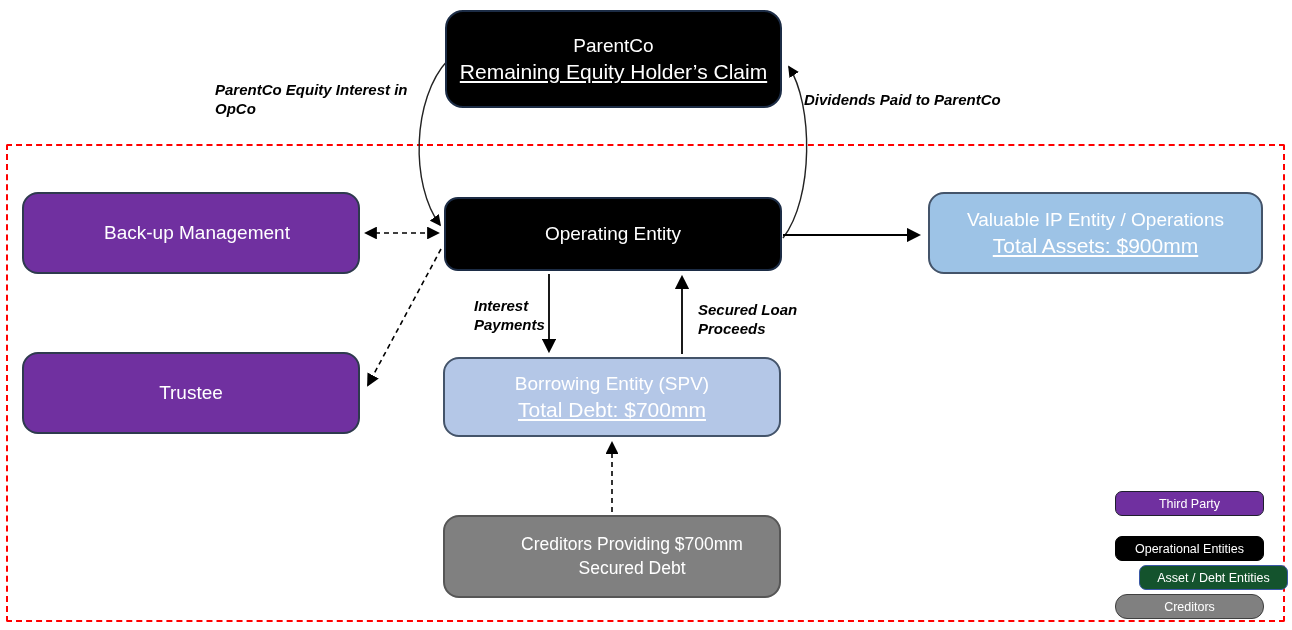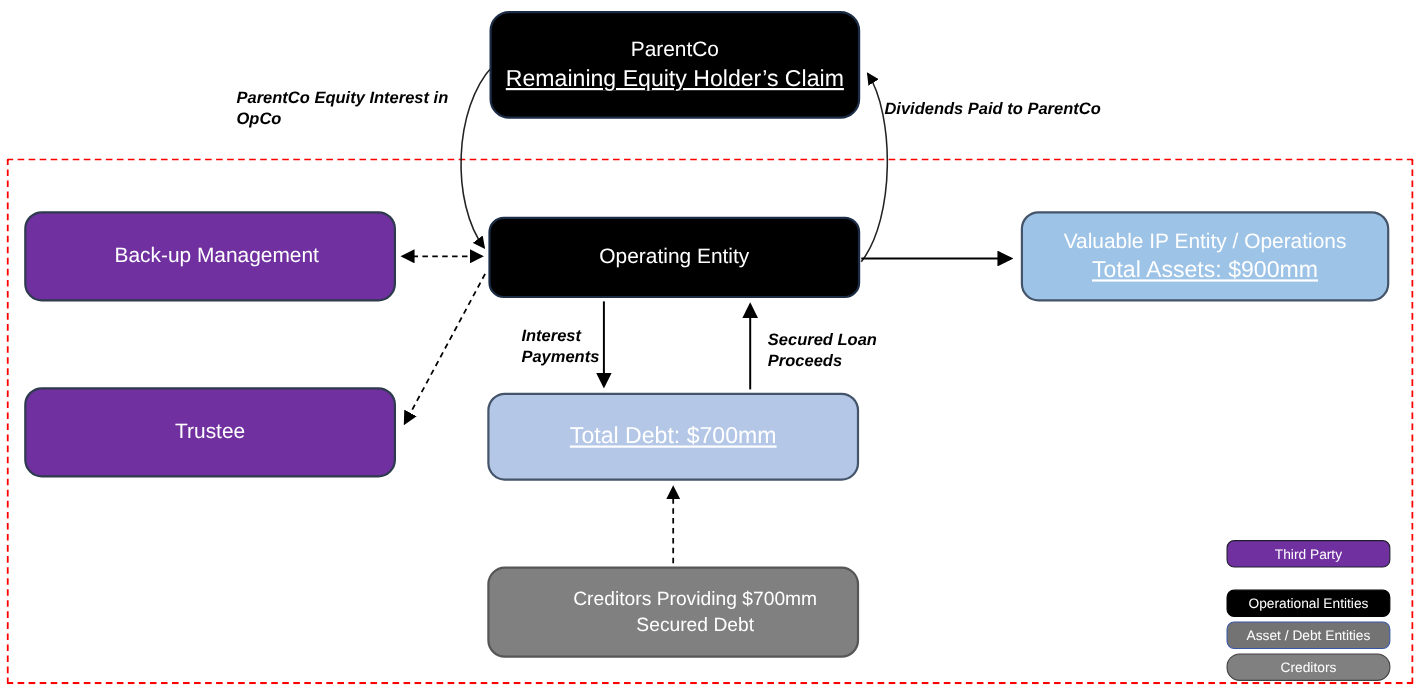--- a/index.html
+++ b/index.html
@@ -104,20 +104,21 @@
   <div class="node purple" id="trustee">
     <div class="title">Trustee</div>
   </div>
 
   <div class="node blue1" id="valuableip">
     <div class="title">Valuable IP Entity / Operations</div>
     <div class="subtitle">Total Assets: $900mm</div>
   </div>
 
   <div class="node blue2" id="spv">
+    <div class="title">Borrowing Entity (SPV)</div>
     <div class="subtitle">Total Debt: $700mm</div>
   </div>
 
   <div class="node gray" id="creditors">
     <div class="title">Creditors Providing $700mm
 Secured Debt</div>
   </div>
 
   <div class="edge-label" id="lbl-equity">ParentCo Equity Interest in
 OpCo</div>
@@ -127,21 +128,21 @@
   <div class="edge-label" id="lbl-proceeds">Secured Loan
 Proceeds</div>
 
   <div class="legend">
     <div class="legend-item li-0" style="background: rgb(112, 48, 160);">
       <span>Third Party</span>
     </div>
     <div class="legend-item li-1" style="background: rgb(0, 0, 0); margin-top: 20px;">
       <span>Operational Entities</span>
     </div>
-    <div class="legend-item li-2" style="background: #737373;">
+    <div class="legend-item li-2" style="background: #14532d; margin-left: 24px;">
       <span>Asset / Debt Entities</span>
     </div>
     <div class="legend-item li-3" style="background: rgb(128, 128, 128);">
       <span>Creditors</span>
     </div>
   </div>
 
 </div>
 
 </body></html>

